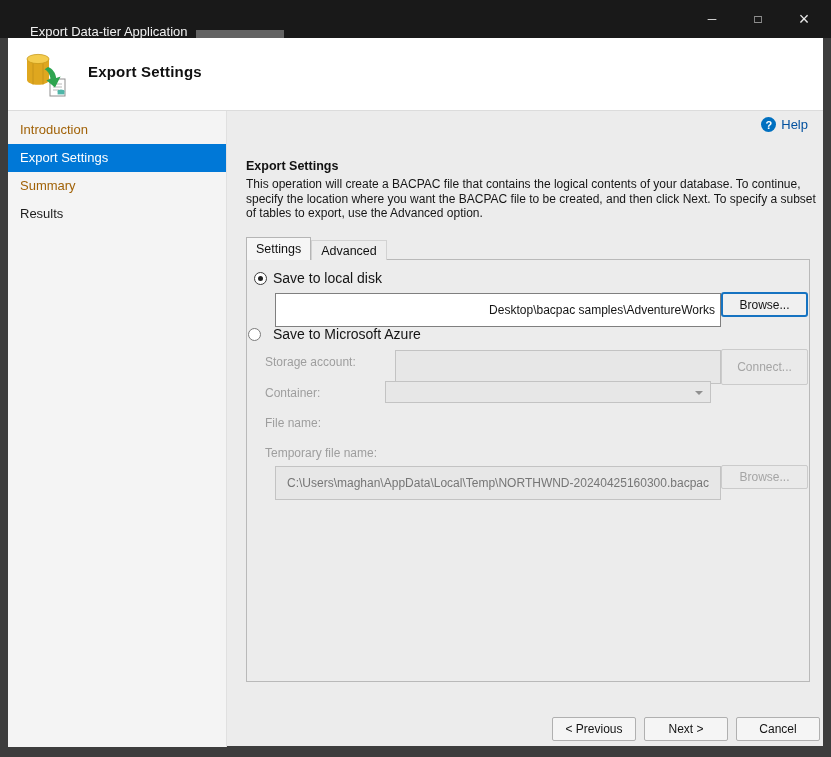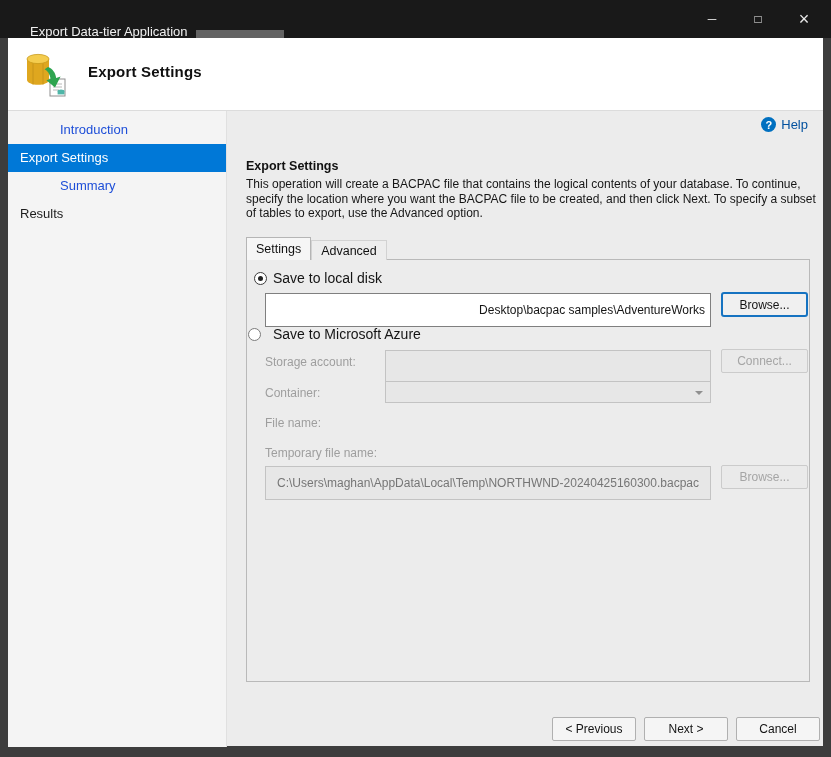--- a/index.html
+++ b/index.html
@@ -24,21 +24,21 @@
 
   .header { position: absolute; left: 0; top: 0; width: 815px; height: 72px; background: #ffffff; }
   .app-icon { position: absolute; left: 12px; top: 11px; }
   .header-title { position: absolute; left: 80px; top: 25px; font-size: 15px; font-weight: bold; color: #101010; letter-spacing: .2px; }
 
   .content { position: absolute; left: 0; top: 72px; width: 815px; height: 636px; border-top: 1px solid #dcdcdc; }
 
   
   .sidebar { position: absolute; left: 0; top: 0; width: 219px; height: 636px; background: #f4f4f4; border-right: 1px solid #e0e0e0; padding-top: 5px; }
   .nav-item { height: 28px; line-height: 28px; padding-left: 12px; font-size: 13px; cursor: pointer; }
-  .nav-link { color: #1d4ed8; margin-left: 40px; }
+  .nav-link { color: #a16207; }
   .nav-selected { background: #0078d7; color: #ffffff; }
   .nav-plain { color: #1d1d1d; }
 
   
   .main { position: absolute; left: 220px; top: 0; width: 595px; height: 636px; }
 
   .help { position: absolute; top: 6px; right: 15px; display: flex; align-items: center; gap: 5px; cursor: pointer; }
   .help-icon { width: 15px; height: 15px; border-radius: 50%; background: #0070c0; color: #fff; font-size: 11px; font-weight: bold; display: flex; align-items: center; justify-content: center; }
   .help-label { color: #00509e; font-size: 13px; }
 
@@ -53,21 +53,21 @@
   .groupbox { position: absolute; left: 18px; top: 148px; width: 564px; height: 423px; border: 1px solid #b9b9b9; z-index: 1; }
 
   .row { position: absolute; display: flex; align-items: center; gap: 6px; }
   .radio { width: 13px; height: 13px; min-width: 13px; border-radius: 50%; background: #fff; display: inline-block; }
   .radio-on { border: 1px solid #3c3c3c; position: relative; }
   .radio-on::after { content: ""; position: absolute; left: 3px; top: 3px; width: 5px; height: 5px; background: #222; border-radius: 50%; }
   .radio-off { border: 1px solid #7c7c7c; }
   .ctl-label { font-size: 14px; color: #141414; }
   .dis-label { position: absolute; font-size: 12px; color: #9e9e9e; }
 
-  input.tb, input.tb-dis { position: absolute; height: 22px; font-family: "Liberation Sans", sans-serif; font-size: 12px; padding: 16px 5px; }
+  input.tb, input.tb-dis { position: absolute; height: 22px; font-family: "Liberation Sans", sans-serif; font-size: 12px; padding: 16px 5px; margin-left: 10px; }
   input.tb { border: 1px solid #7f7f7f; background: #fff; color: #141414; }
   input.tb-dis { border: 1px solid #c3c3c3; background: #e7e7e7; color: #9b9b9b; }
   .path { text-align: right; }
   .temp { color: #767676 !important; text-align: center; }
 
   .btn { position: absolute; font-family: "Liberation Sans", sans-serif; font-size: 12px; background: #f5f5f5; border: 1px solid #b0b0b0; border-radius: 2px; color: #141414; cursor: pointer; }
   .btn-focus { border: 2px solid #1673c1; border-radius: 3px; background: #f0f0f0; }
   .btn-dis { background: #eaeaea; border: 1px solid #cbcbcb; color: #a5a5a5; cursor: default; }
 
   .combo { position: absolute; height: 22px; background: #e7e7e7; border: 1px solid #c3c3c3; }
@@ -147,21 +147,21 @@
         <input class="tb path" style="left: 18px; top: 33px; width: 446px;" value="Desktop\bacpac samples\AdventureWorks">
         <button class="btn btn-focus" style="left:474px; top:32px; width:87px; height:25px;">Browse...</button>
 
         <div class="row" style="left:1px; top:66px;gap:12px;">
           <span class="radio radio-off"></span>
           <span class="ctl-label">Save to Microsoft Azure</span>
         </div>
 
         <span class="dis-label" style="left:18px; top:95px;">Storage account:</span>
         <input class="tb-dis" style="left: 138px; top: 90px; width: 326px;" disabled="" value="">
-        <button class="btn btn-dis" style="left:474px; top:89px; width:87px; height:24px;" disabled="">Connect...</button>
+        <button class="btn btn-dis" style="left:474px; top:89px; width:87px; height:36px;" disabled="">Connect...</button>
 
         <span class="dis-label" style="left:18px; top:126px;">Container:</span>
         <div class="combo" style="left:138px; top:121px; width:326px;">
           <span class="chev"></span>
         </div>
 
         <span class="dis-label" style="left:18px; top:156px;">File name:</span>
 
         <span class="dis-label" style="left:18px; top:186px;">Temporary file name:</span>
         <input class="tb-dis temp" style="left: 18px; top: 206px; width: 446px;" disabled="" value="C:\Users\maghan\AppData\Local\Temp\NORTHWND-20240425160300.bacpac">

